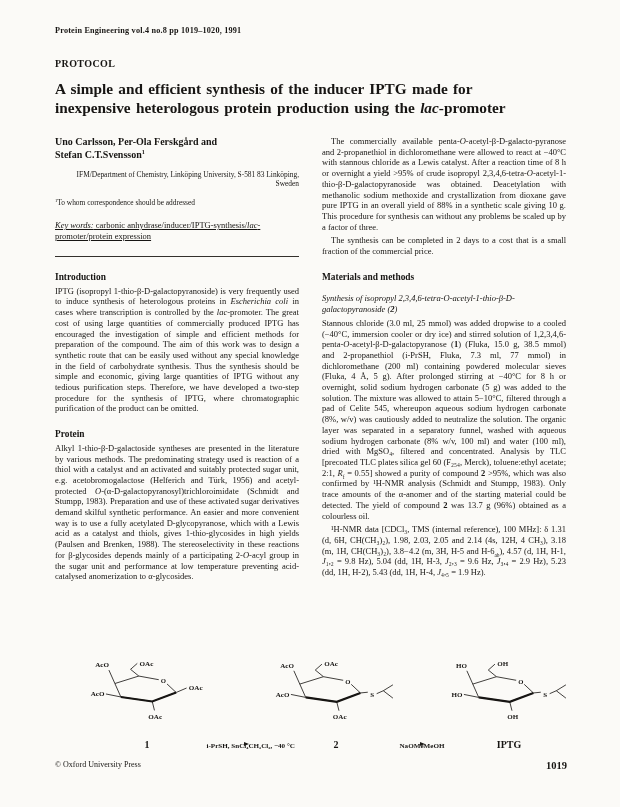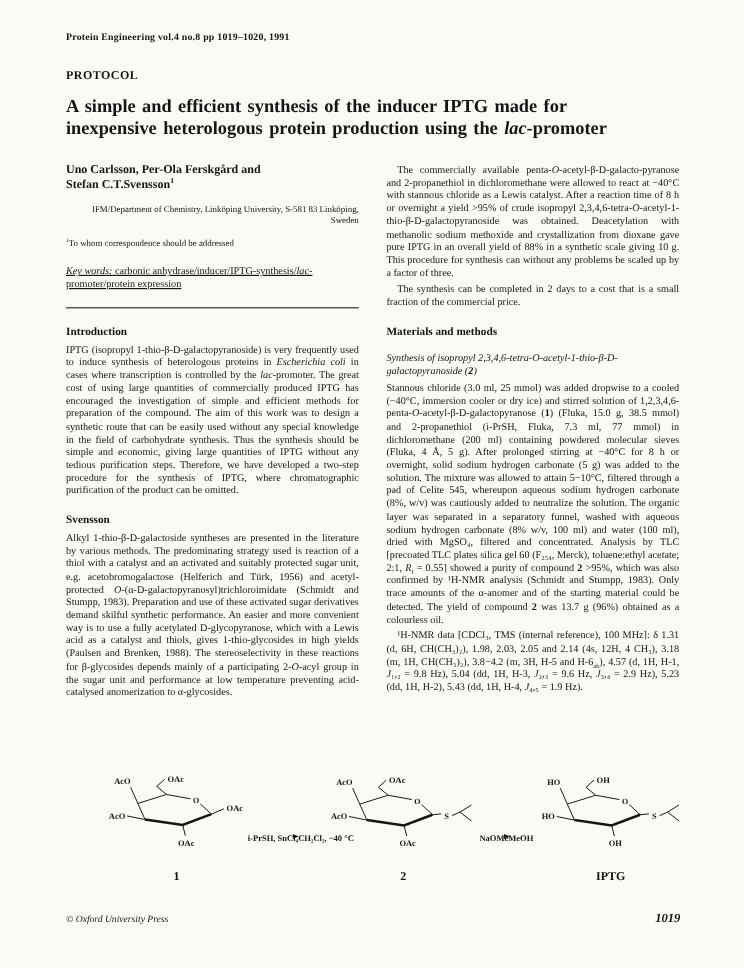--- a/index.html
+++ b/index.html
@@ -19,31 +19,31 @@
   .correspondence{margin-top:10px;font-size:7.4px;line-height:9px;text-align:left;}
   .keywords{margin-top:13px;font-size:8.5px;line-height:11px;text-align:left;text-decoration:underline;}
   .rule{margin:14px 0 0 0;border:0;border-top:1.2px solid #33302c;}
   h2.sect{margin:15px 0 0 0;font-size:9.4px;font-weight:bold;}
   h3.sub{margin:11px 0 0 0;font-size:8.5px;line-height:10.7px;font-style:italic;font-weight:normal;text-align:left;}
   p.body{margin:3px 0 0 0;}
   .indent{text-indent:9px;}
   sup{font-size:62%;line-height:0;vertical-align:super;}
   sub{font-size:62%;line-height:0;vertical-align:sub;}
   
-  .scheme{position:absolute;left:88px;top:641px;width:484px;display:flex;justify-content:space-between;align-items:center;}
+  .scheme{position:absolute;left:88px;top:655px;width:484px;display:flex;justify-content:space-between;align-items:flex-end;}
   .structure{display:flex;flex-direction:column;align-items:center;}
   .structure svg{display:block;}
   .structure svg text{font-family:"Liberation Serif","DejaVu Serif",serif;font-weight:bold;font-size:9.5px;fill:#171513;}
   .structure svg .ring-o{font-size:9px;}
   .tag{margin-top:15px;font-size:10px;font-weight:bold;}
   .rxn-arrow{display:flex;flex-direction:row;align-items:center;margin-top:22px;font-size:7.1px;font-weight:bold;white-space:nowrap;line-height:8.5px;}
   .rxn-arrow .arrow-line{position:relative;align-self:stretch;height:0;border-top:1px solid #1d1b18;margin:2px 0;}
   .rxn-arrow .arrow-line::after{content:'';position:absolute;right:-1px;top:-3px;width:0;height:0;
     border-left:5px solid #1d1b18;border-top:2.5px solid transparent;border-bottom:2.5px solid transparent;}
-  .footer{position:absolute;left:55px;top:760px;width:512px;display:flex;justify-content:space-between;align-items:center;font-style:italic;}
+  .footer{position:absolute;left:55px;top:760px;width:512px;display:flex;justify-content:space-between;align-items:flex-start;}
   .copyright{font-size:8px;}
   .page-number{font-size:10.5px;font-weight:bold;}
 </style>
 </head>
 <body>
 
 <div class="header">
   <div class="journal-line">Protein Engineering vol.4 no.8 pp 1019–1020, 1991</div>
   <div class="protocol">PROTOCOL</div>
   <h1 class="title" style="margin:10px 0 0 0;">A simple and efficient synthesis of the inducer IPTG made for<br>inexpensive heterologous protein production using the <i>lac</i>-promoter</h1>
@@ -52,21 +52,21 @@
 <div class="columns">
 
   <div class="col">
     <div class="authors">Uno Carlsson, Per-Ola Ferskgård and<br>Stefan C.T.Svensson<sup>1</sup></div>
     <div class="affiliation">IFM/Department of Chemistry, Linköping University, S-581 83 Linköping, Sweden</div>
     <div class="correspondence"><sup>1</sup>To whom correspondence should be addressed</div>
     <div class="keywords"><i>Key words:</i> carbonic anhydrase/inducer/IPTG-synthesis/<i>lac</i>-promoter/protein expression</div>
     <hr class="rule">
     <h2 class="sect">Introduction</h2>
     <p class="body">IPTG (isopropyl 1-thio-β-D-galactopyranoside) is very frequently used to induce synthesis of heterologous proteins in <i>Escherichia coli</i> in cases where transcription is controlled by the <i>lac</i>-promoter. The great cost of using large quantities of commercially produced IPTG has encouraged the investigation of simple and efficient methods for preparation of the compound. The aim of this work was to design a synthetic route that can be easily used without any special knowledge in the field of carbohydrate synthesis. Thus the synthesis should be simple and economic, giving large quantities of IPTG without any tedious purification steps. Therefore, we have developed a two-step procedure for the synthesis of IPTG, where chromatographic purification of the product can be omitted.</p>
-    <h2 class="sect">Svensson</h2>
+    <h2 class="sect">Protein</h2>
     <p class="body">Alkyl 1-thio-β-D-galactoside syntheses are presented in the literature by various methods. The predominating strategy used is reaction of a thiol with a catalyst and an activated and suitably protected sugar unit, e.g. acetobromogalactose (Helferich and Türk, 1956) and acetyl-protected <i>O</i>-(α-D-galactopyranosyl)trichloroimidate (Schmidt and Stumpp, 1983). Preparation and use of these activated sugar derivatives demand skilful synthetic performance. An easier and more convenient way is to use a fully acetylated D-glycopyranose, which with a Lewis acid as a catalyst and thiols, gives 1-thio-glycosides in high yields (Paulsen and Brenken, 1988). The stereoselectivity in these reactions for β-glycosides depends mainly of a participating 2-<i>O</i>-acyl group in the sugar unit and performance at low temperature preventing acid-catalysed anomerization to α-glycosides.</p>
   </div>
 
   <div class="col">
     <p class="body indent" style="margin-top:0;">The commercially available penta-<i>O</i>-acetyl-β-D-galacto-pyranose and 2-propanethiol in dichloromethane were allowed to react at −40°C with stannous chloride as a Lewis catalyst. After a reaction time of 8 h or overnight a yield &gt;95% of crude isopropyl 2,3,4,6-tetra-<i>O</i>-acetyl-1-thio-β-D-galactopyranoside was obtained. Deacetylation with methanolic sodium methoxide and crystallization from dioxane gave pure IPTG in an overall yield of 88% in a synthetic scale giving 10 g. This procedure for synthesis can without any problems be scaled up by a factor of three.</p>
     <p class="body indent">The synthesis can be completed in 2 days to a cost that is a small fraction of the commercial price.</p>
     <h2 class="sect spaced">Materials and methods</h2>
     <h3 class="sub">Synthesis of isopropyl 2,3,4,6-tetra-O-acetyl-1-thio-β-D-galactopyranoside (<b>2</b>)</h3>
     <p class="body">Stannous chloride (3.0 ml, 25 mmol) was added dropwise to a cooled (−40°C, immersion cooler or dry ice) and stirred solution of 1,2,3,4,6-penta-<i>O</i>-acetyl-β-D-galactopyranose (<b>1</b>) (Fluka, 15.0 g, 38.5 mmol) and 2-propanethiol (i-PrSH, Fluka, 7.3 ml, 77 mmol) in dichloromethane (200 ml) containing powdered molecular sieves (Fluka, 4 Å, 5 g). After prolonged stirring at −40°C for 8 h or overnight, solid sodium hydrogen carbonate (5 g) was added to the solution. The mixture was allowed to attain 5−10°C, filtered through a pad of Celite 545, whereupon aqueous sodium hydrogen carbonate (8%, w/v) was cautiously added to neutralize the solution. The organic layer was separated in a separatory funnel, washed with aqueous sodium hydrogen carbonate (8% w/v, 100 ml) and water (100 ml), dried with MgSO₄, filtered and concentrated. Analysis by TLC [precoated TLC plates silica gel 60 (F₂₅₄, Merck), toluene:ethyl acetate; 2:1, <i>R</i><sub>f</sub> = 0.55] showed a purity of compound <b>2</b> &gt;95%, which was also confirmed by ¹H-NMR analysis (Schmidt and Stumpp, 1983). Only trace amounts of the α-anomer and of the starting material could be detected. The yield of compound <b>2</b> was 13.7 g (96%) obtained as a colourless oil.</p>
     <p class="body indent">¹H-NMR data [CDCl₃, TMS (internal reference), 100 MHz]: δ 1.31 (d, 6H, CH(CH₃)₂), 1.98, 2.03, 2.05 and 2.14 (4s, 12H, 4 CH₃), 3.18 (m, 1H, CH(CH₃)₂), 3.8−4.2 (m, 3H, H-5 and H-6<sub>ab</sub>), 4.57 (d, 1H, H-1, <i>J</i>₁,₂ = 9.8 Hz), 5.04 (dd, 1H, H-3, <i>J</i>₂,₃ = 9.6 Hz, <i>J</i>₃,₄ = 2.9 Hz), 5.23 (dd, 1H, H-2), 5.43 (dd, 1H, H-4, <i>J</i>₄,₅ = 1.9 Hz).</p>

